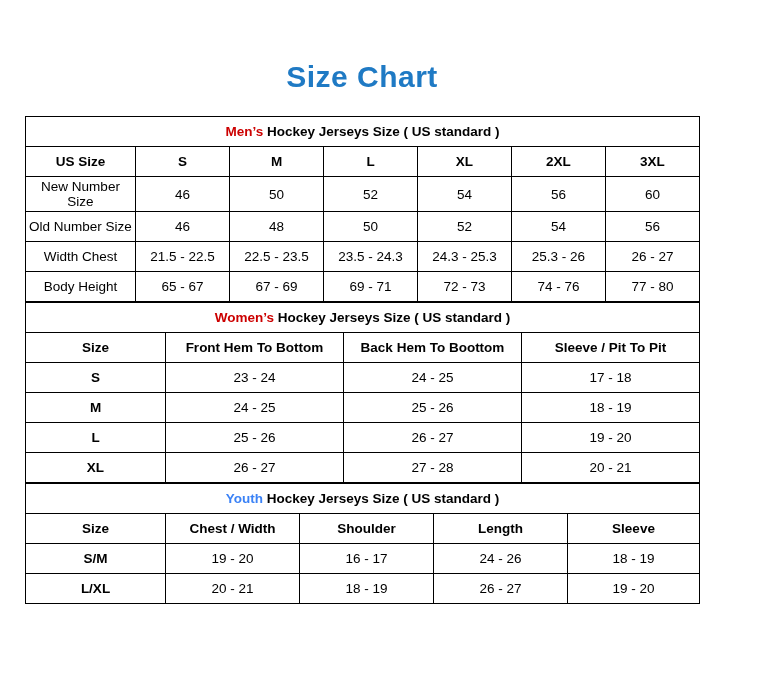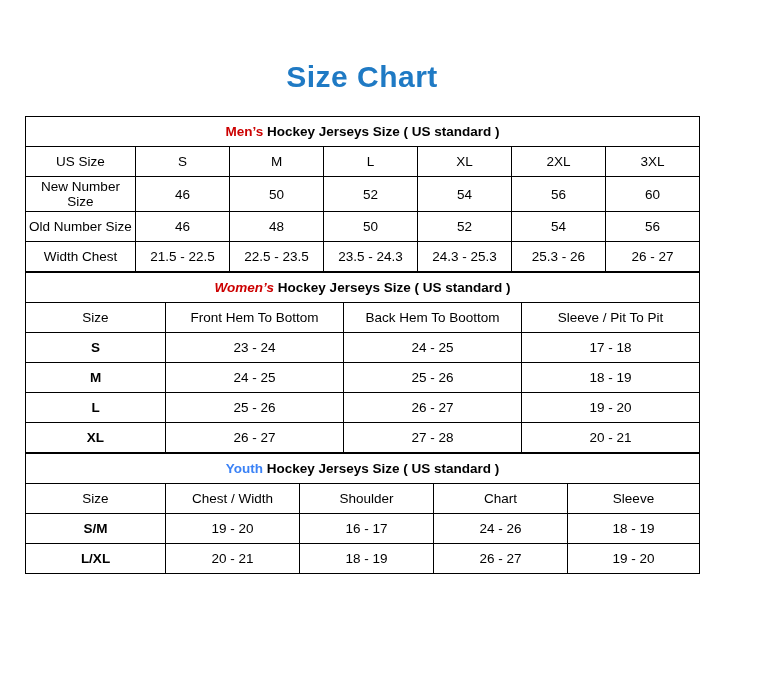--- a/index.html
+++ b/index.html
@@ -54,27 +54,26 @@
     background: #ffff00;
     font-weight: bold;
     font-size: 15px;
     height: 30px;
   }
   td.section-header .accent-men {
     color: #cc0000;
   }
   td.section-header .accent-women {
     color: #cc0000;
-    font-style: italic;
   }
   td.section-header .accent-youth {
     color: #3b82f6;
   }
   td.col-head {
-    font-weight: normal;
+    font-weight: bold;
   }
   td.row-head {
     font-weight: normal;
   }
   td.row-head-bold {
     font-weight: bold;
   }
 </style>
 </head>
 <body>
@@ -127,20 +126,29 @@
           <td>56</td>
         </tr>
         <tr>
           <td class="row-head">Width Chest</td>
           <td>21.5 - 22.5</td>
           <td>22.5 - 23.5</td>
           <td>23.5 - 24.3</td>
           <td>24.3 - 25.3</td>
           <td>25.3 - 26</td>
           <td>26 - 27</td>
+        </tr>
+        <tr>
+          <td class="row-head">Body Height</td>
+          <td>65 - 67</td>
+          <td>67 - 69</td>
+          <td>69 - 71</td>
+          <td>72 - 73</td>
+          <td>74 - 76</td>
+          <td>77 - 80</td>
         </tr>
       </tbody>
     </table>
 
     <table class="size-table">
       <colgroup>
         <col style="width:140px">
         <col style="width:178px">
         <col style="width:178px">
         <col style="width:178px">
@@ -191,21 +199,21 @@
         <col style="width:132px">
       </colgroup>
       <tbody>
         <tr>
           <td class="section-header" colspan="5"><span class="accent-youth">Youth</span><span> Hockey Jerseys Size ( US standard )</span></td>
         </tr>
         <tr>
           <td class="col-head">Size</td>
           <td class="col-head">Chest / Width</td>
           <td class="col-head">Shoulder</td>
-          <td class="col-head">Chart</td>
+          <td class="col-head">Length</td>
           <td class="col-head">Sleeve</td>
         </tr>
         <tr>
           <td class="row-head-bold">S/M</td>
           <td>19 - 20</td>
           <td>16 - 17</td>
           <td>24 - 26</td>
           <td>18 - 19</td>
         </tr>
         <tr>

